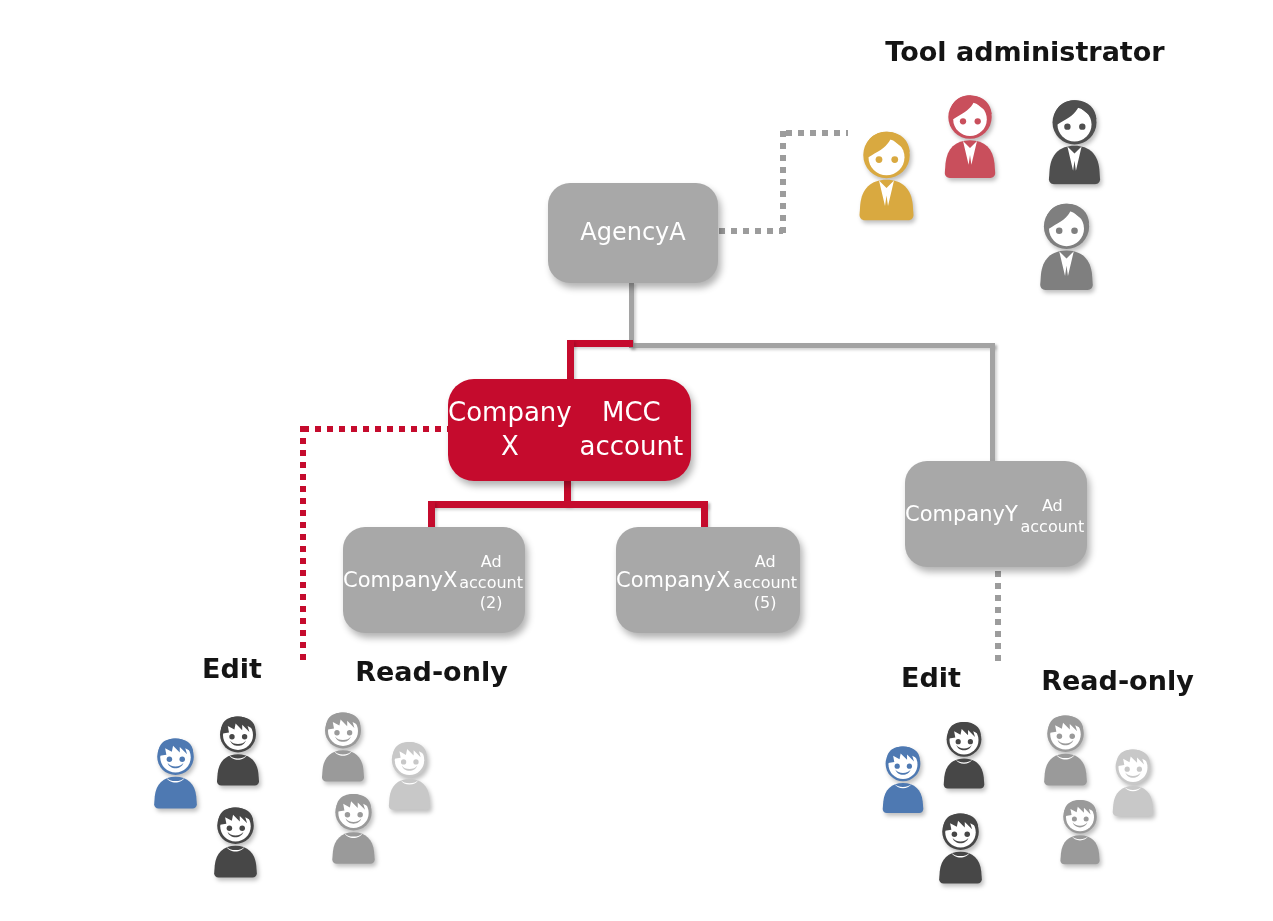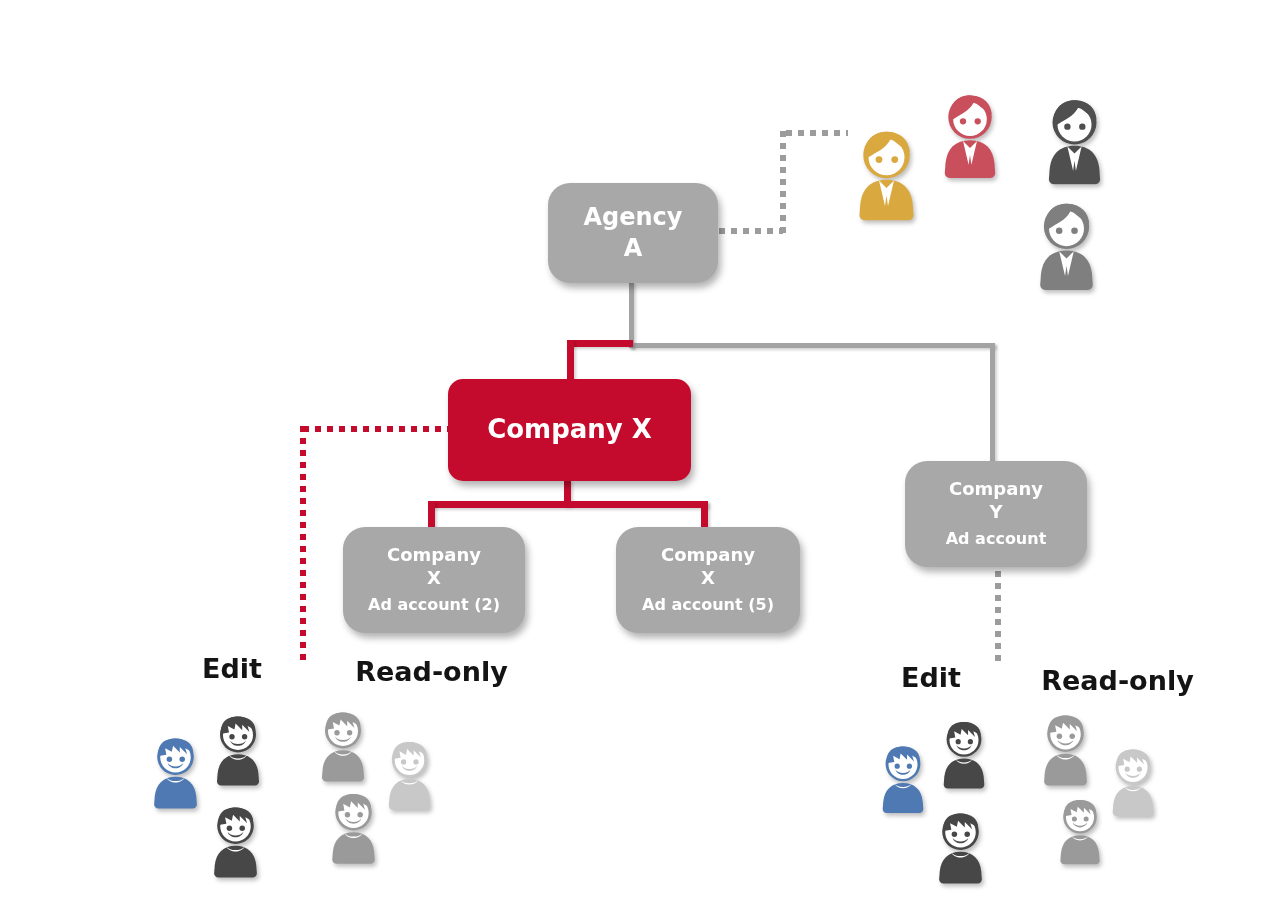--- a/index.html
+++ b/index.html
@@ -1,30 +1,30 @@
 <!DOCTYPE html>
 <html><head>
 <meta charset="utf-8">
 <style>
   html,body { margin:0; padding:0; background:#ffffff; }
   .canvas {
     position:relative; width:1273px; height:921px; background:#ffffff;
     font-family:"DejaVu Sans","Liberation Sans",sans-serif; overflow:hidden;
   }
   .node {
-    position:absolute; color:#fff; font-weight:bold;
-    display:flex; flex-direction:column; align-items:center; justify-content:center;
+    position:absolute; color:#fff; font-weight:normal;
+    display:flex; align-items:center; justify-content:center;
     text-align:center; border-radius:22px; line-height:1.3;
     box-shadow:3px 5px 7px rgba(0,0,0,0.30);
   }
   .node.gray { background:#a8a8a8; }
-  .node.red  { background:#c50b2d; border-radius:15px; }
+  .node.red  { background:#c50b2d; border-radius:26px; }
   .node .t-lg { font-size:24px; }
   .node .t-xl { font-size:26px; }
-  .node .t-md { font-size:18px; line-height:1.25; }
+  .node .t-md { font-size:21px; line-height:1.25; }
   .node .t-sm { font-size:16px; margin-top:6px; }
   .line { position:absolute; }
   .solid-red  { background:#c50b2d; box-shadow:2px 2px 3px rgba(0,0,0,0.18); }
   .solid-gray { background:#a3a3a3; box-shadow:2px 2px 3px rgba(0,0,0,0.18); }
   .dot-red-h  { background-image:repeating-linear-gradient(90deg,#c50b2d 0 6px,transparent 6px 12px); }
   .dot-red-v  { background-image:repeating-linear-gradient(180deg,#c50b2d 0 6px,transparent 6px 12px); }
   .dot-gray-h { background-image:repeating-linear-gradient(90deg,#9c9c9c 0 6px,transparent 6px 12px); }
   .dot-gray-v { background-image:repeating-linear-gradient(180deg,#9c9c9c 0 6px,transparent 6px 12px); }
   .label {
     position:absolute; font-weight:bold; color:#141414; font-size:27px;
@@ -82,40 +82,42 @@
 
   <div class="line dot-gray-v" style="left:995px; top:571px; width:6px; height:94px;"></div>
 
   <div class="node gray" style="left:548px; top:183px; width:170px; height:100px;">
     <span class="t-lg">Agency</span>
     <span class="t-lg">A</span>
   </div>
 
   <div class="node red" style="left:448px; top:379px; width:243px; height:102px;">
     <span class="t-xl">Company X</span>
+    <span class="t-xl">MCC account</span>
   </div>
 
   <div class="node gray" style="left:343px; top:527px; width:182px; height:106px;">
     <span class="t-md">Company</span>
     <span class="t-md">X</span>
     <span class="t-sm">Ad account (2)</span>
   </div>
 
   <div class="node gray" style="left:616px; top:527px; width:184px; height:106px;">
     <span class="t-md">Company</span>
     <span class="t-md">X</span>
     <span class="t-sm">Ad account (5)</span>
   </div>
 
   <div class="node gray" style="left:905px; top:461px; width:182px; height:106px;">
     <span class="t-md">Company</span>
     <span class="t-md">Y</span>
     <span class="t-sm">Ad account</span>
   </div>
 
+  <div class="label" style="left:880px;  top:36px;  width:290px;">Tool administrator</div>
   <div class="label" style="left:182px;  top:653px; width:100px;">Edit</div>
   <div class="label" style="left:354px;  top:656px; width:155px;">Read-only</div>
   <div class="label" style="left:881px;  top:662px; width:100px;">Edit</div>
   <div class="label" style="left:1040px; top:665px; width:155px;">Read-only</div>
 
   <svg class="person" style="left:849px; top:122px;" width="75" height="99" viewBox="0 0 100 132">
     <use href="#icon-business" fill="#d9a940"></use>
   </svg>
   <svg class="person" style="left:935px; top:84px;" width="70" height="97" viewBox="0 0 100 132">
     <use href="#icon-business" fill="#c94f5c"></use>

